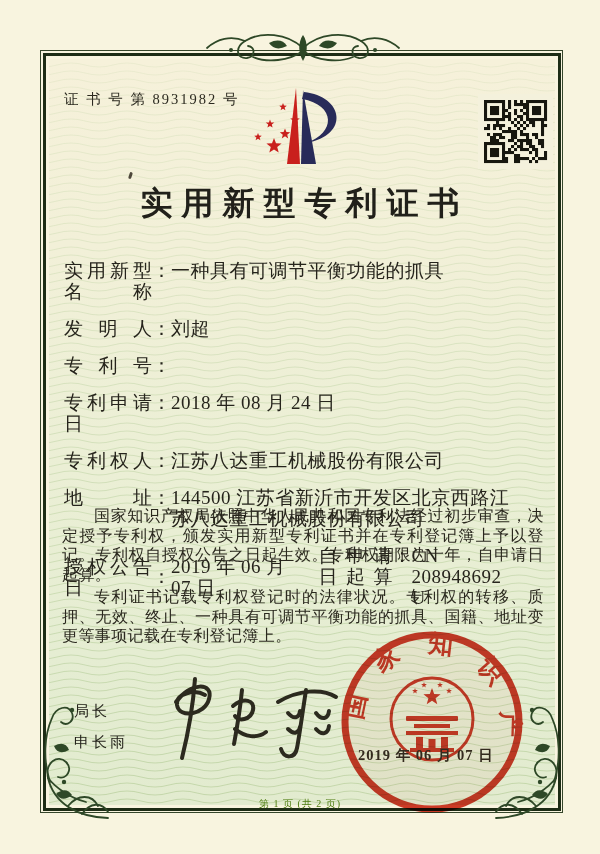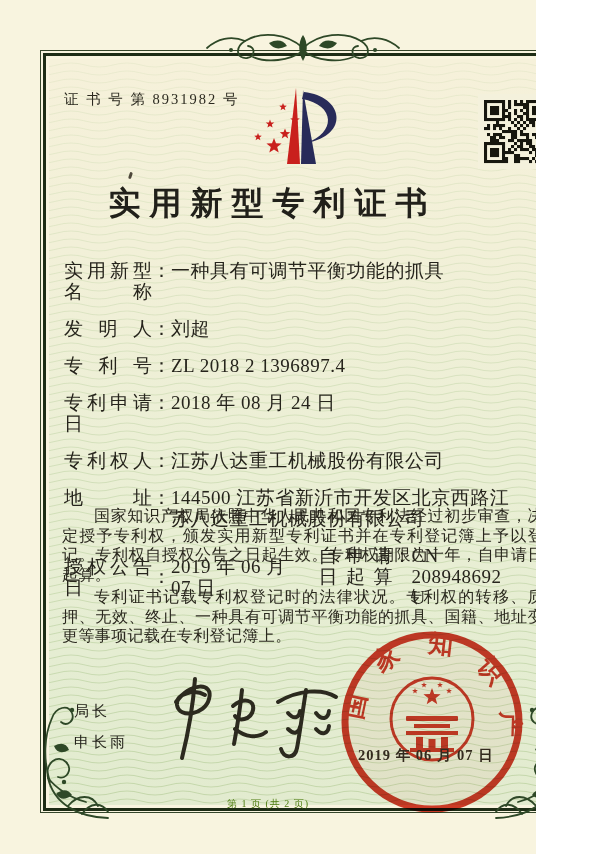--- a/index.html
+++ b/index.html
@@ -1,18 +1,18 @@
 <!DOCTYPE html>
 <html><head>
 <meta charset="utf-8">
 <style>
   * { margin:0; padding:0; box-sizing:border-box; }
   html,body { width:600px; }
   body { font-family:"Liberation Serif","DejaVu Serif",serif; }
-  .page { position:relative; width:536px; height:854px; background:#f8f4df; overflow:hidden; color:#26241c; }
+  .page { position:relative; width:600px; height:854px; background:#f8f4df; overflow:hidden; color:#26241c; }
 
   
   .frame { position:absolute; left:40px; top:50px; width:523px; height:763px; border:1.5px solid #35452a; }
   .frame-inner { position:absolute; inset:1.5px; border:3px solid #1d2c15; }
   .paper { position:absolute; inset:3px; background:linear-gradient(180deg,#f6f1da 0%,#f2f0d8 25%,#ebefd5 55%,#e5edd2 80%,#e2ebcf 100%); overflow:hidden; }
   .paper svg { display:block; }
 
   .abs { position:absolute; }
 
   .cert-no { left:64px; top:90px; font-size:14.5px; letter-spacing:2px; color:#2b291f; }
@@ -472,21 +472,20 @@
         <span class="fvalue">一种具有可调节平衡功能的抓具</span>
     </div>
     <div class="frow">
       <span class="flabel">发明人</span>
         <span class="fcolon">：</span>
         <span class="fvalue">刘超</span>
     </div>
     <div class="frow">
       <span class="flabel">专利号</span>
         <span class="fcolon">：</span>
-        <span class="fvalue">ZL 2018 2 1396897.4</span>
     </div>
     <div class="frow">
       <span class="flabel">专利申请日</span>
         <span class="fcolon">：</span>
         <span class="fvalue">2018 年 08 月 24 日</span>
     </div>
     <div class="frow">
       <span class="flabel">专利权人</span>
         <span class="fcolon">：</span>
         <span class="fvalue">江苏八达重工机械股份有限公司</span>

